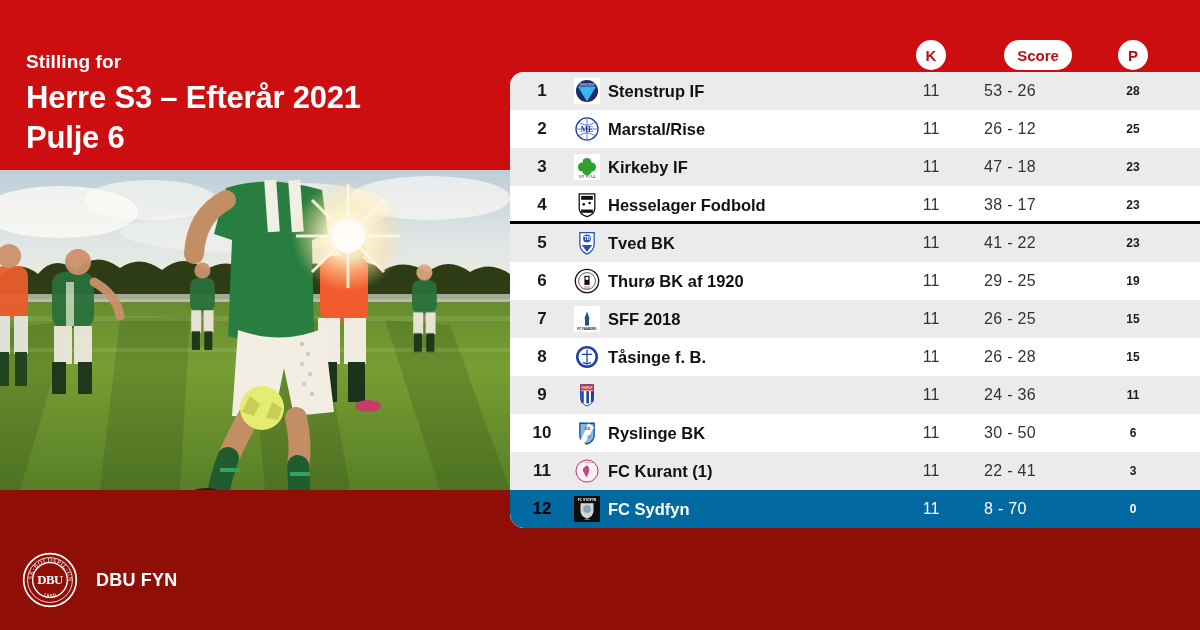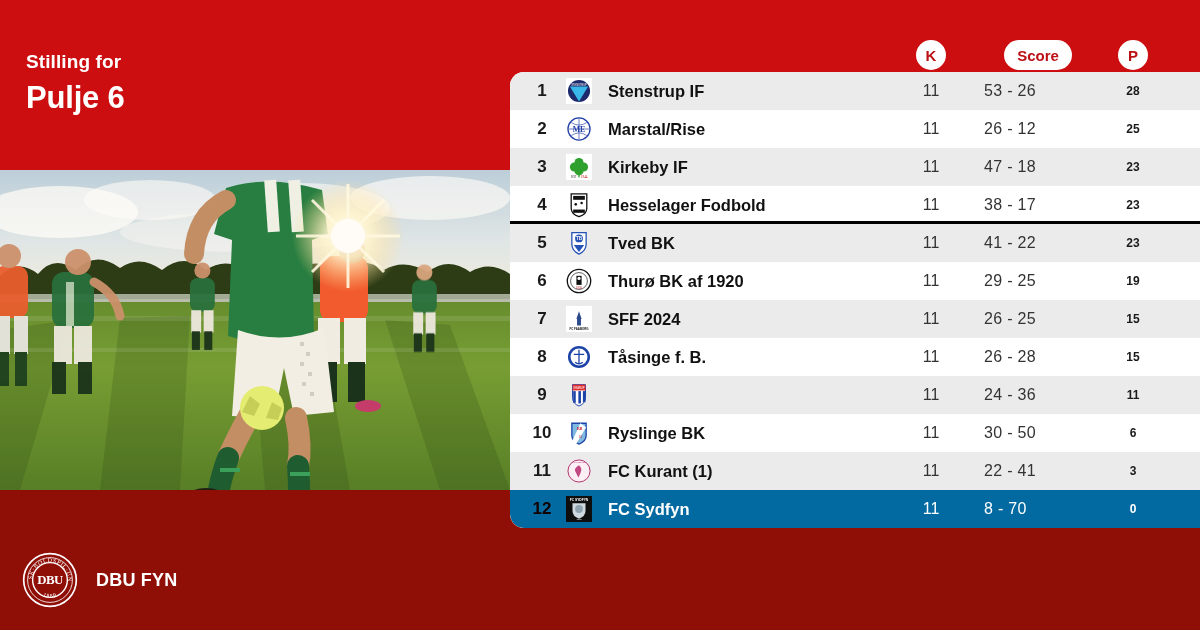--- a/index.html
+++ b/index.html
@@ -89,21 +89,21 @@
   .row.even{background:#ffffff;}
   .row.highlight{background:#0369a1;}
   .row.divider-after{box-shadow:inset 0 -3px 0 0 #000000;}
 
   .c-rank{
     position:absolute;left:10px;width:44px;text-align:center;
     font-size:17px;font-weight:bold;color:#1a1a1a;
   }
   .c-logo{
     position:absolute;left:56px;width:34px;height:30px;
-    display:flex;align-items:center;justify-content:flex-start;
+    display:flex;align-items:center;justify-content:flex-end;
   }
   .c-logo svg{display:block;}
   .c-name{
     position:absolute;left:98px;
     font-size:16.5px;font-weight:bold;color:#111111;
     white-space:nowrap;
   }
   .c-k{
     position:absolute;left:399px;width:44px;text-align:center;
     font-size:16px;color:#333333;font-weight:normal;
@@ -126,20 +126,21 @@
 </style>
 </head>
 <body>
 
 <div class="canvas">
 
   <div class="top-banner"></div>
 
   <div class="title-block">
     <p class="kicker">Stilling for</p>
+    <h1 class="headline">Herre S3 – Efterår 2021</h1>
     <h1 class="headline">Pulje 6</h1>
   </div>
 
   <div class="photo">
     <svg viewBox="0 0 510 320" preserveAspectRatio="none" aria-hidden="true">
       <defs>
         <linearGradient id="sky" x1="0" y1="0" x2="0" y2="1">
           <stop offset="0%" stop-color="#b9cfe0"></stop>
           <stop offset="55%" stop-color="#dfe8ec"></stop>
           <stop offset="100%" stop-color="#f2efe2"></stop>
@@ -414,21 +415,21 @@
       <div class="row odd">
         <div class="c-rank">7</div>
         <div class="c-logo">
           <svg width="26" height="26" viewBox="0 0 40 40">
             <rect width="40" height="40" fill="#fff"></rect>
             <path d="M20 8l4 12h-8z" fill="#2a4a8a"></path>
             <rect x="17" y="20" width="6" height="10" fill="#2a4a8a"></rect>
             <text x="20" y="37" font-size="4.5" fill="#111" text-anchor="middle" font-weight="bold" font-family="Liberation Sans,sans-serif">FC FAABORG</text>
           </svg>
         </div>
-        <div class="c-name">SFF 2024</div>
+        <div class="c-name">SFF 2018</div>
         <div class="c-k">11</div>
         <div class="c-score">26 - 25</div>
         <div class="c-pts">15</div>
       </div>
       <div class="row even">
         <div class="c-rank">8</div>
         <div class="c-logo">
           <svg width="26" height="26" viewBox="0 0 40 40">
             <circle cx="20" cy="20" r="17" fill="#1d43a8"></circle>
             <circle cx="20" cy="20" r="13" fill="#fff"></circle>

